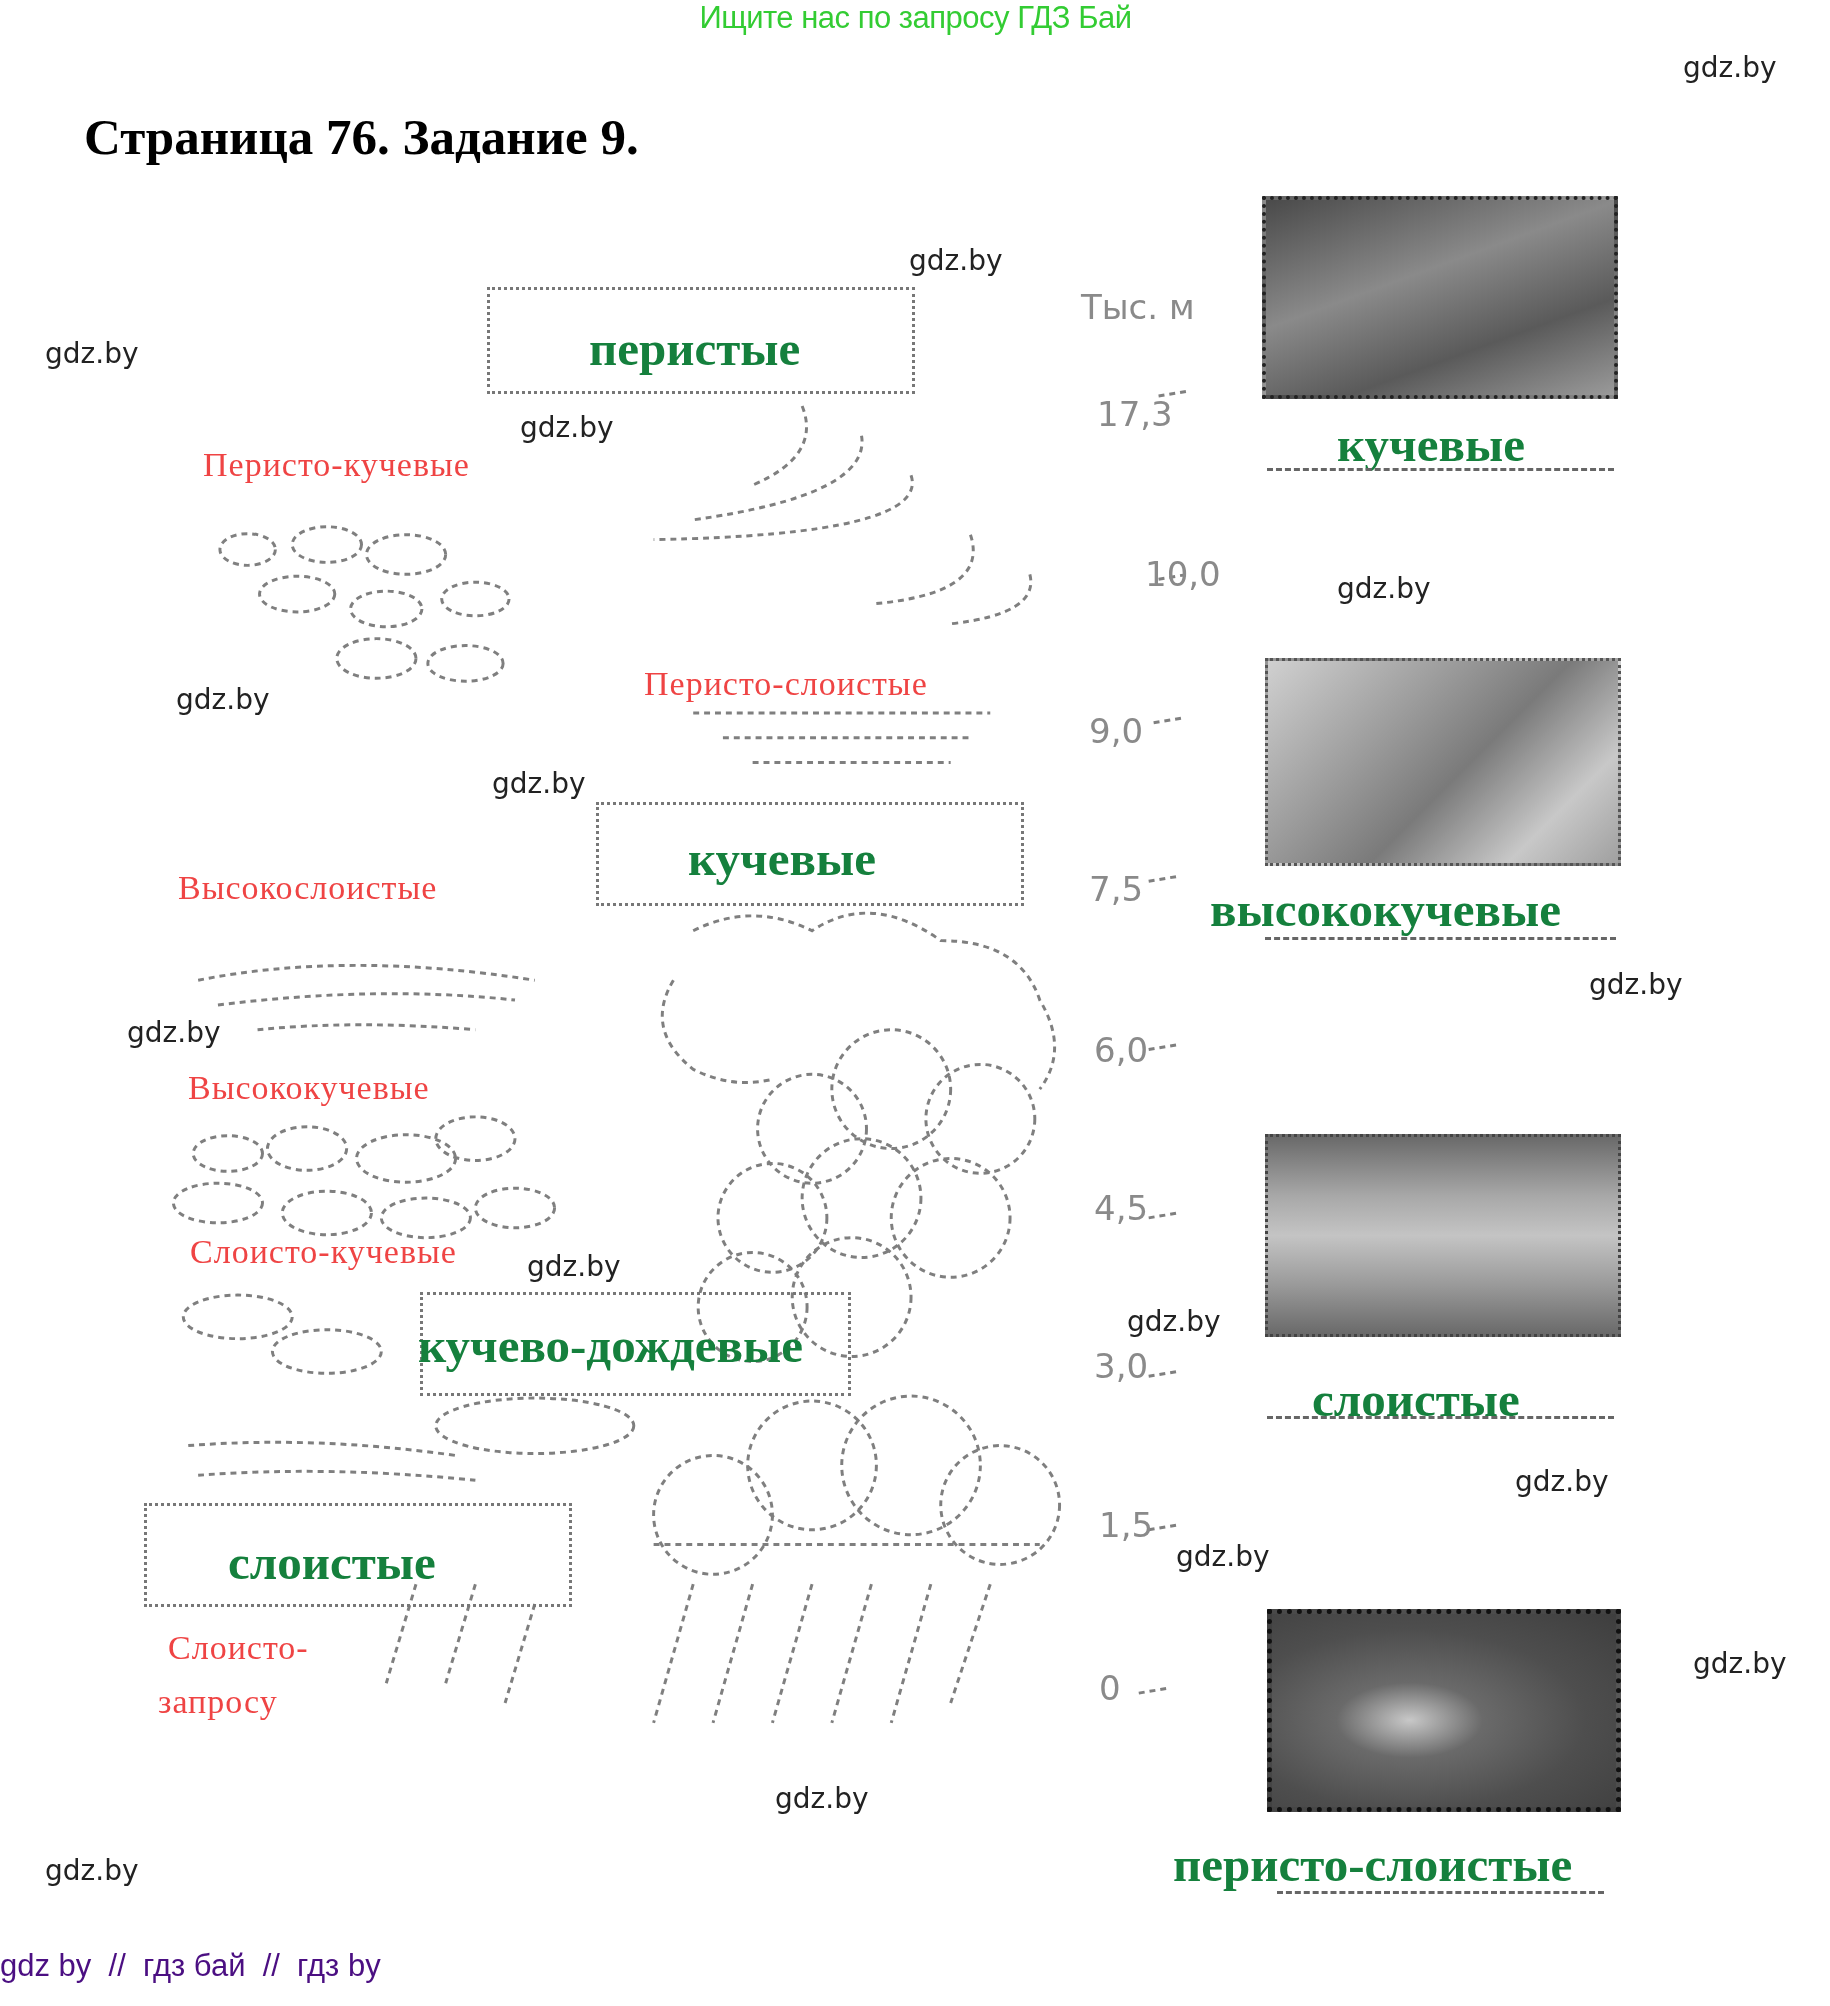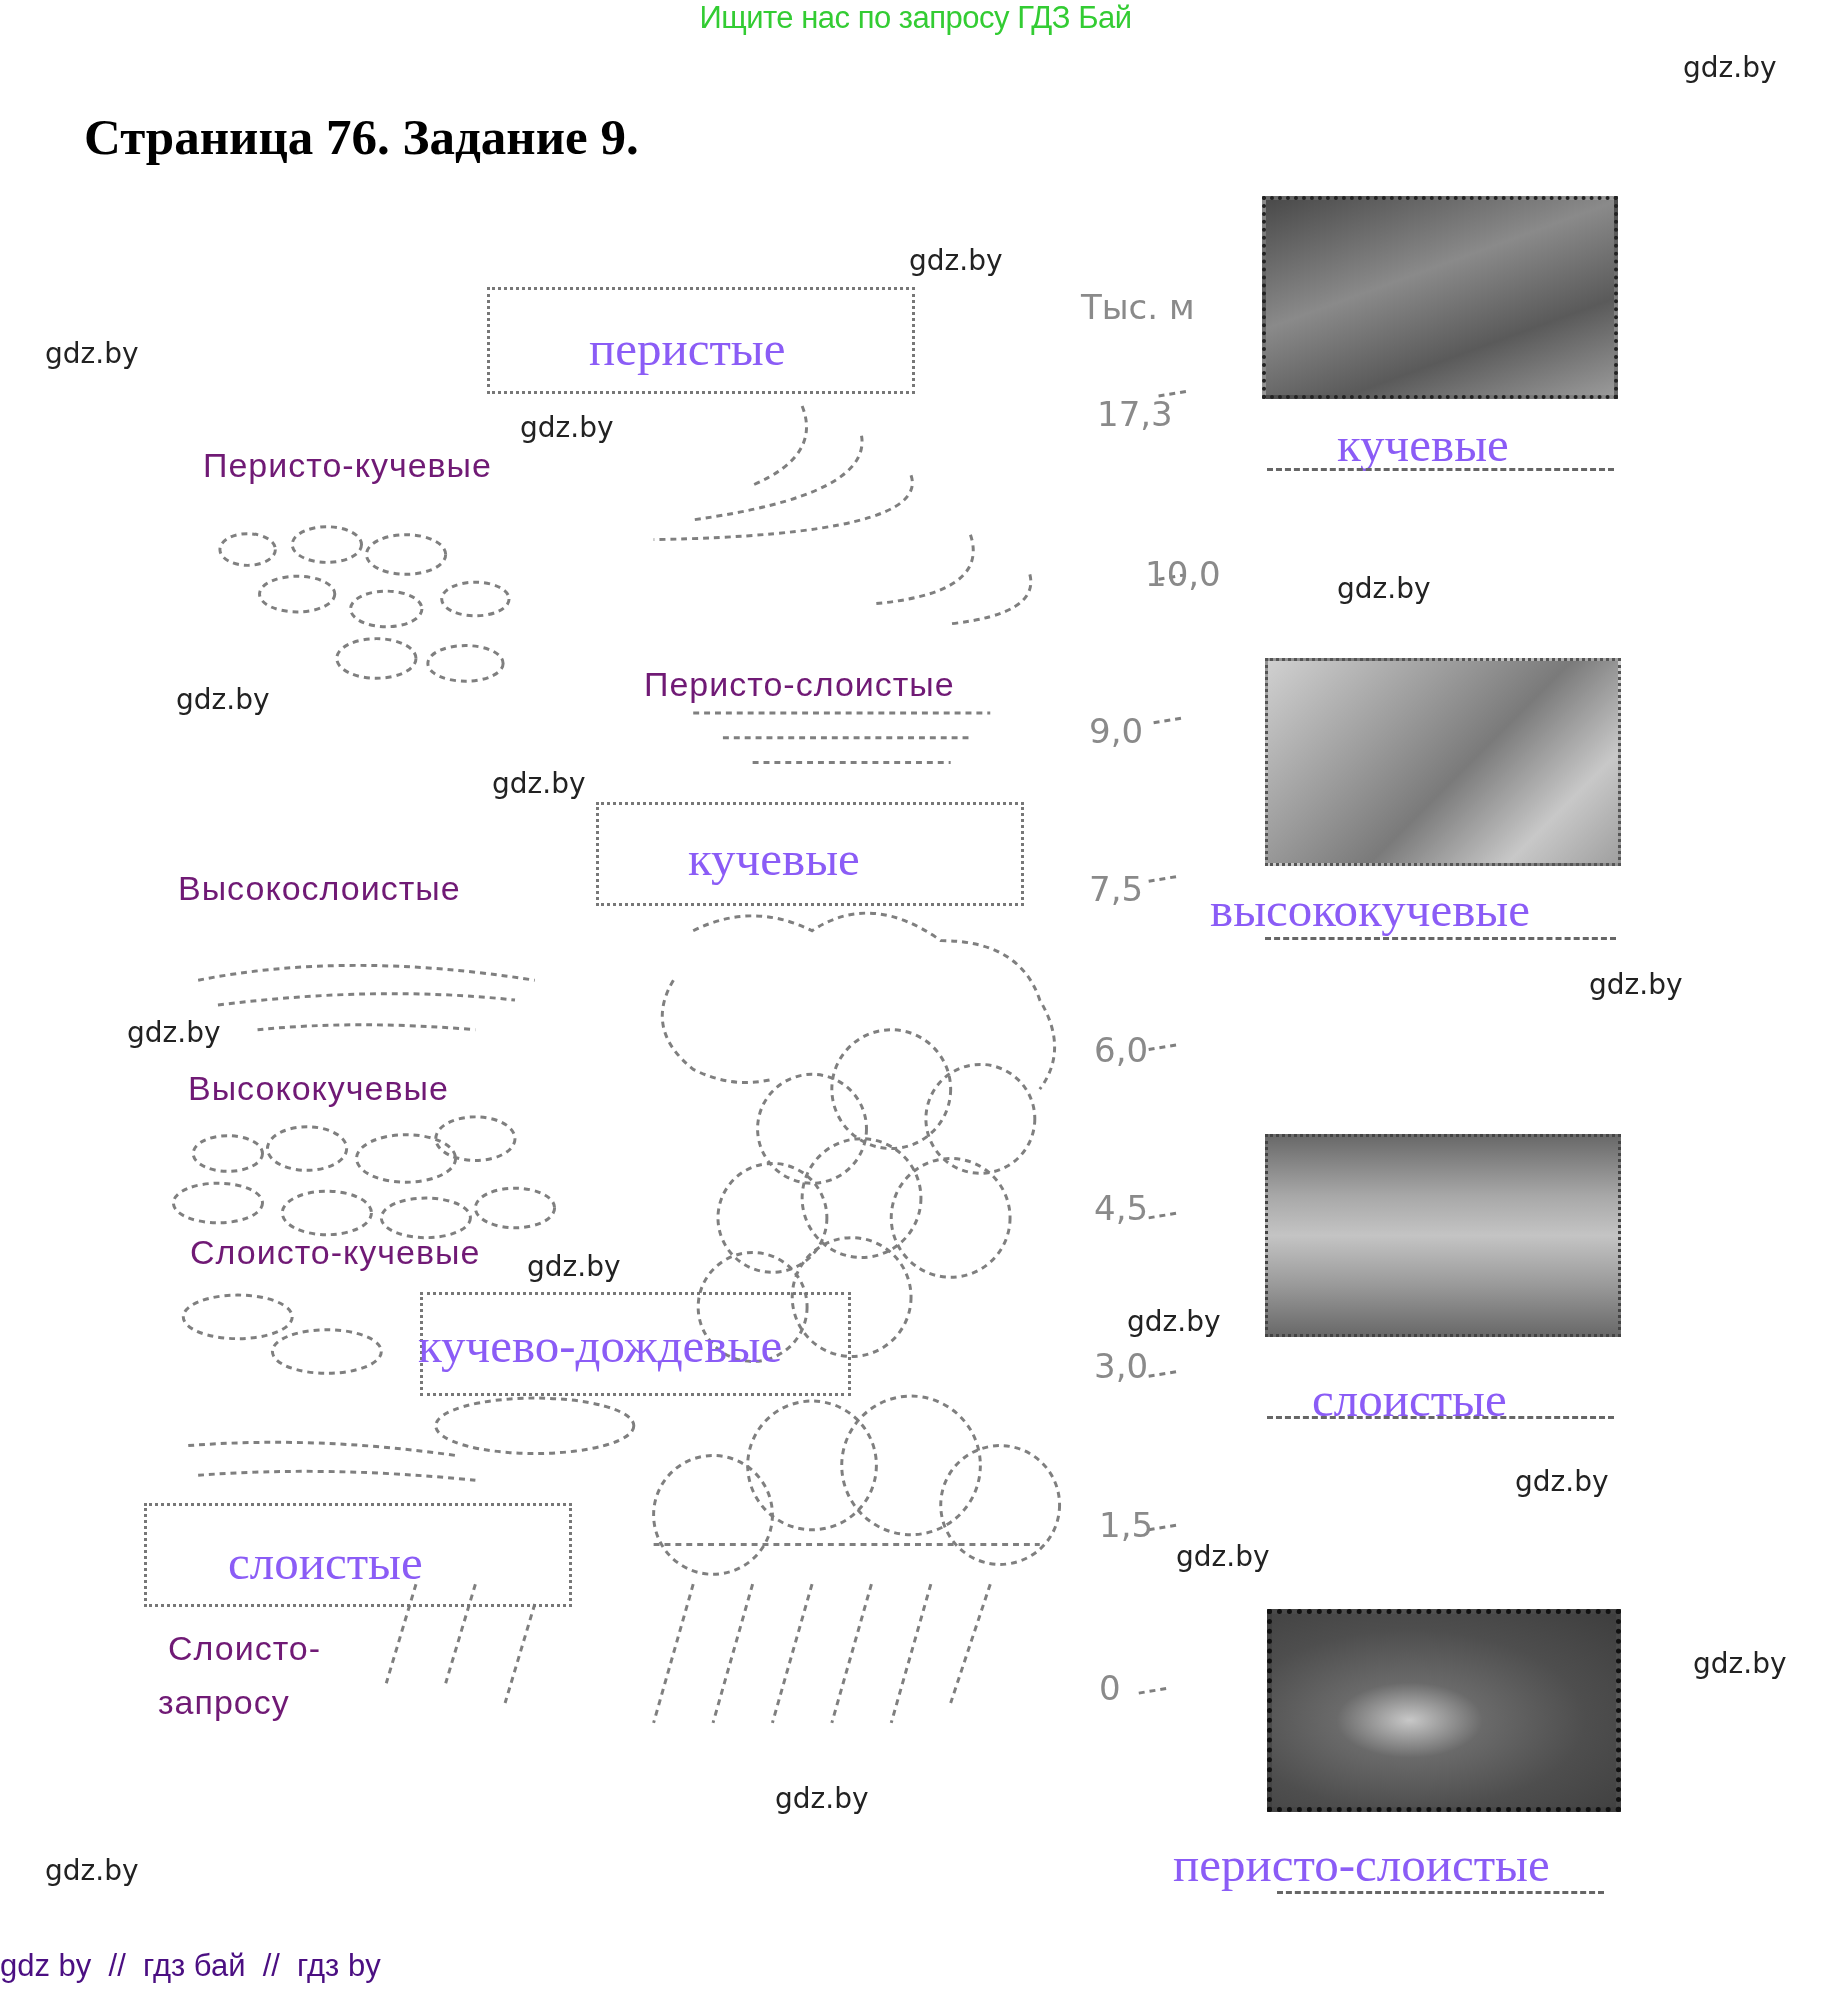--- a/index.html
+++ b/index.html
@@ -1,23 +1,23 @@
 <!DOCTYPE html>
 <html><head>
 <meta charset="utf-8">
 <style>
   html, body { margin: 0; padding: 0; background: #ffffff; }
   body { width: 1831px; height: 2007px; position: relative; overflow: hidden; font-family: "Liberation Sans", sans-serif; }
   .abs { position: absolute; }
   .banner { left: 0; width: 1831px; top: 0; text-align: center; font-size: 31px; color: #33cc33; font-family: "Liberation Sans", sans-serif; letter-spacing: -0.5px; }
   .wm { font-family: "DejaVu Sans", sans-serif; font-size: 28px; color: #222222; }
   .title { left: 84px; top: 99px; font-family: "Liberation Serif", serif; font-weight: bold; font-size: 51px; color: #000; margin-top: 9px; }
-  .answer { font-family: "Liberation Serif", serif; font-weight: normal; font-size: 49px; color: #8b5cf6; white-space: nowrap; }
+  .answer { font-family: "Liberation Serif", serif; font-weight: bold; font-size: 49px; color: #15803d; white-space: nowrap; }
   .box { border: 3px dotted #777; box-sizing: border-box; }
-  .faded { font-family: Liberation Sans, sans-serif; font-size: 34px; color: #701a75; letter-spacing: 1px; white-space: nowrap; }
+  .faded { font-family: Liberation Serif, serif; font-size: 34px; color: #ef4444; letter-spacing: 1px; white-space: nowrap; }
   .alt { font-family: "DejaVu Sans", sans-serif; font-size: 34px; color: #8a8a8a; white-space: nowrap; }
   .photo { box-sizing: border-box; }
   .underline { border-bottom: 3px dashed #666; }
   .footer { left: 0; width: 1831px; top: 1948px; font-size: 31px; color: #4b0f82; font-family: "Liberation Sans", sans-serif; white-space: pre; }
   svg.sketch { position: absolute; left: 0; top: 0; }
 </style>
 </head>
 <body>
 
 <div class="abs banner">Ищите нас по запросу ГДЗ Бай</div>

